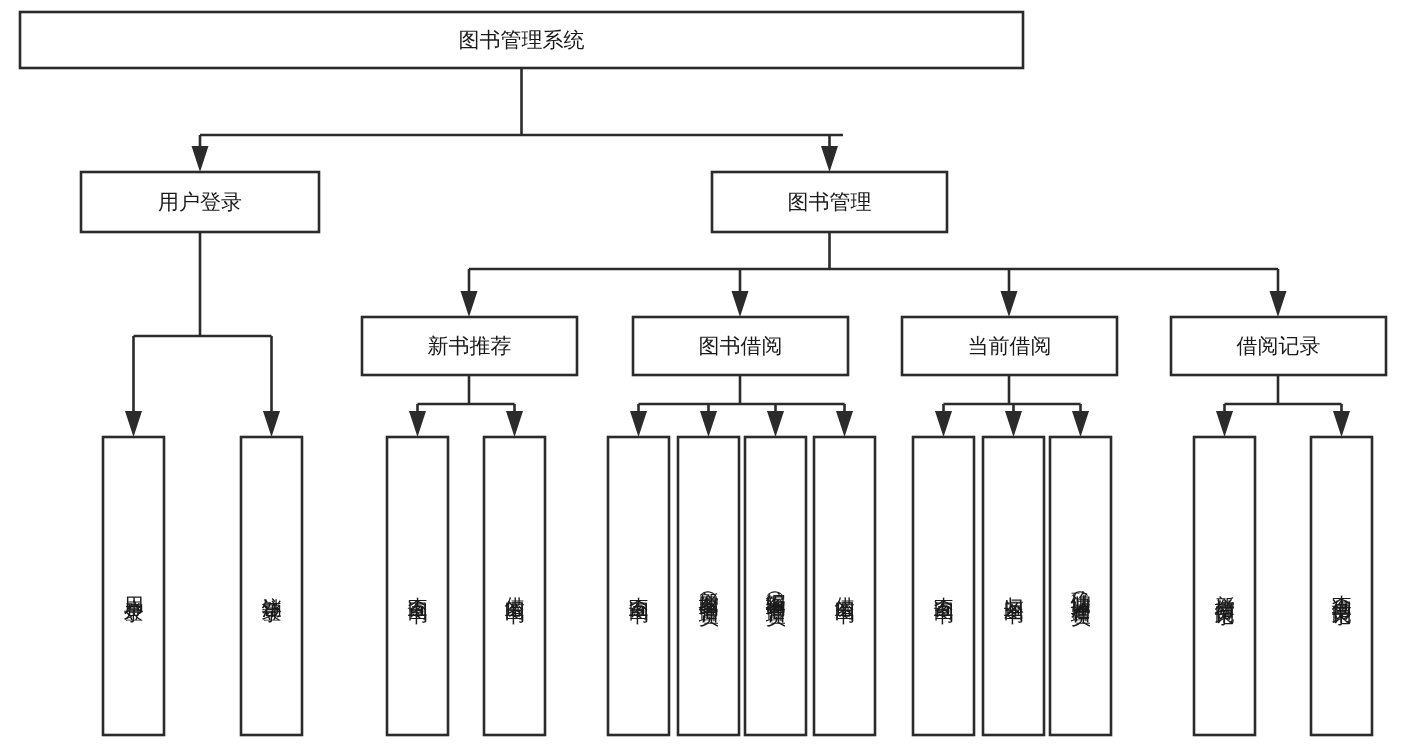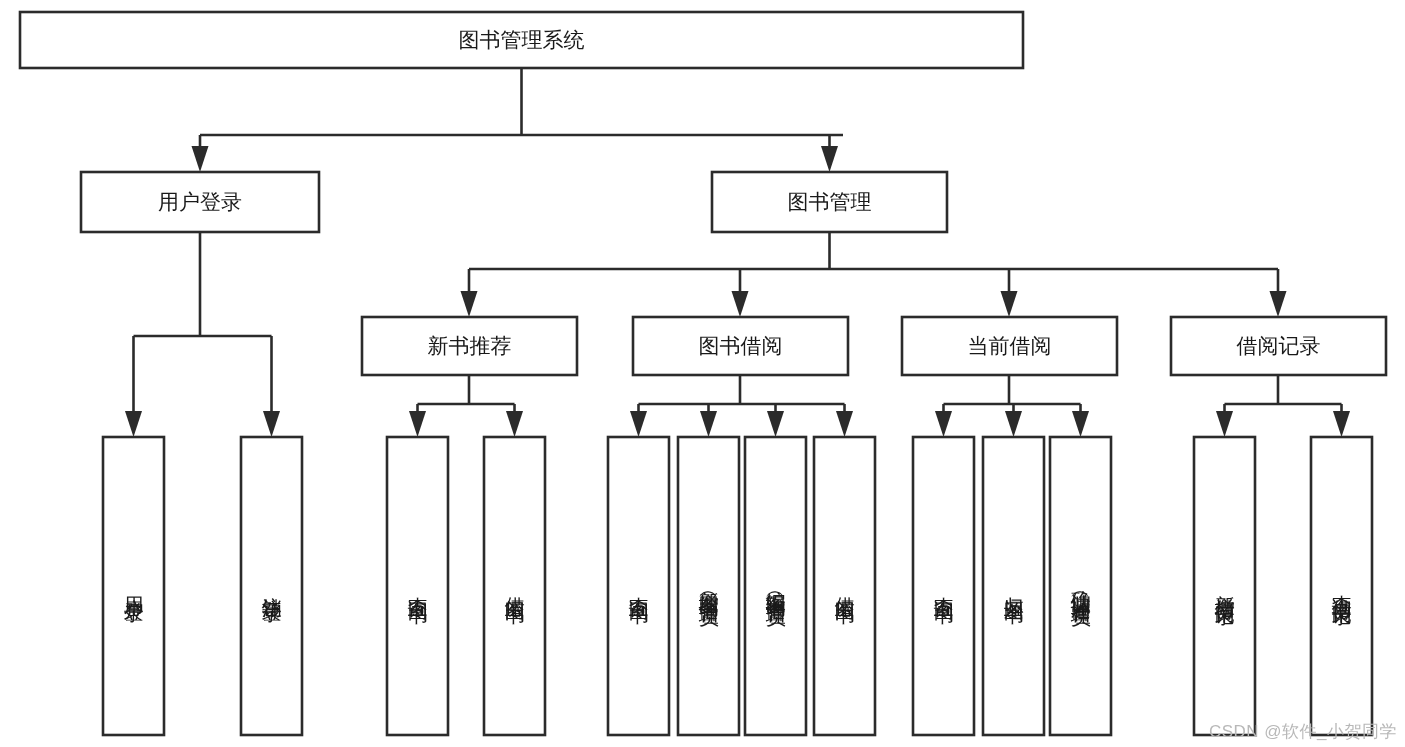--- a/index.html
+++ b/index.html
@@ -172,15 +172,14 @@
       <div class="leaf-label-wrap" style="left: 678px; top: 437px; width: 61px; height: 298px;">新增图书（管理员）</div>
       <div class="leaf-label-wrap" style="left: 745px; top: 437px; width: 61px; height: 298px;">编辑图书（管理员）</div>
       <div class="leaf-label-wrap" style="left: 814px; top: 437px; width: 61px; height: 298px;">借阅图书</div>
       <div class="leaf-label-wrap" style="left: 913px; top: 437px; width: 61px; height: 298px;">查询图书</div>
       <div class="leaf-label-wrap" style="left: 983px; top: 437px; width: 61px; height: 298px;">归还图书</div>
       <div class="leaf-label-wrap" style="left: 1050px; top: 437px; width: 61px; height: 298px;">确认归还（管理员）</div>
       <div class="leaf-label-wrap" style="left: 1194px; top: 437px; width: 61px; height: 298px;">新增借阅记录</div>
       <div class="leaf-label-wrap" style="left: 1311px; top: 437px; width: 61px; height: 298px;">查询借阅记录</div>
     </div>
 
-  <div class="watermark">CSDN @软件_小贺同学</div>
 
 </div>
 
 </body></html>

